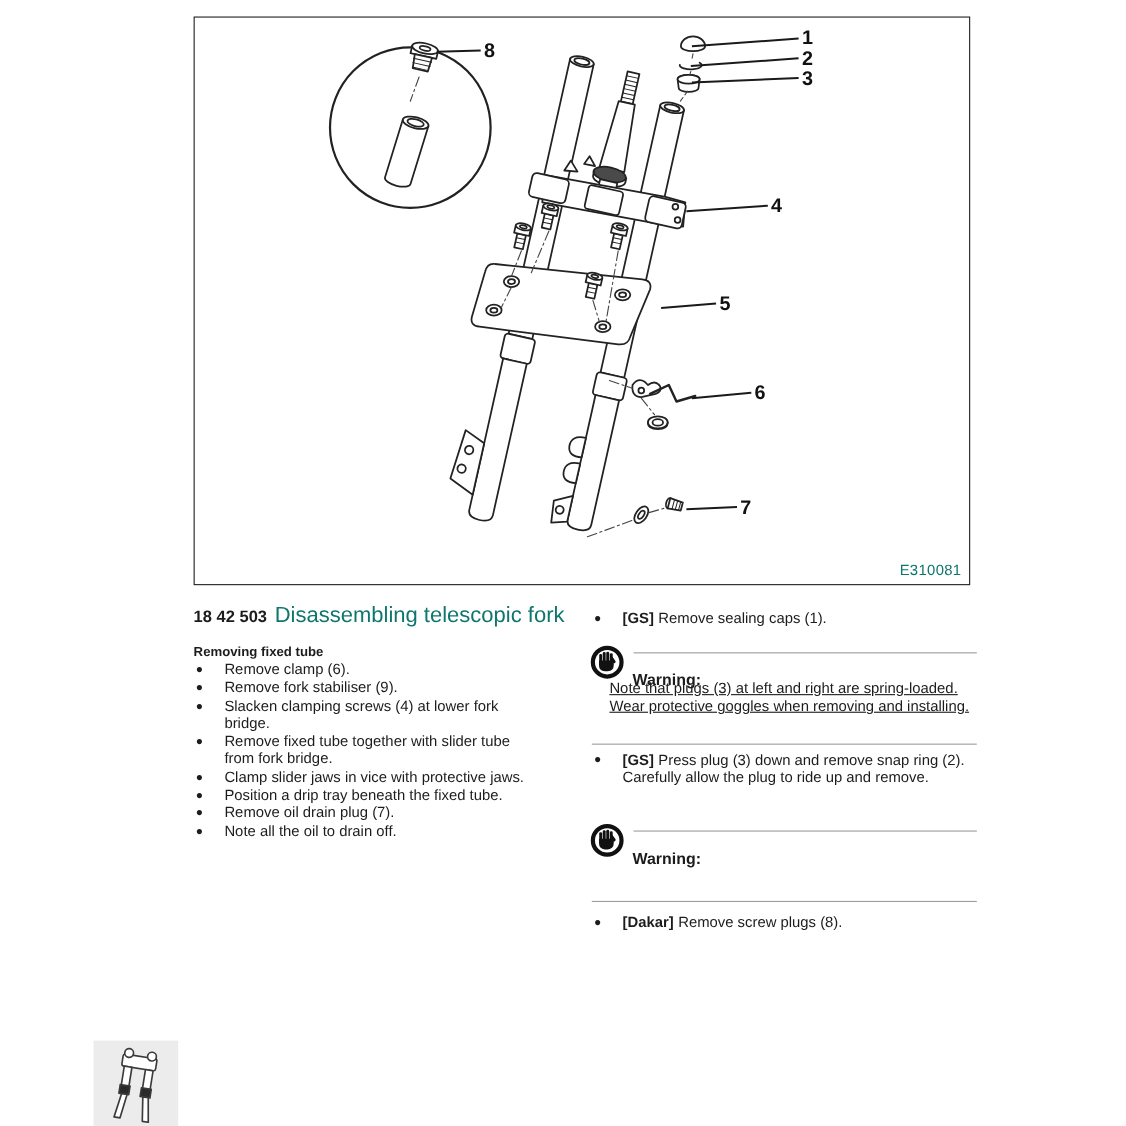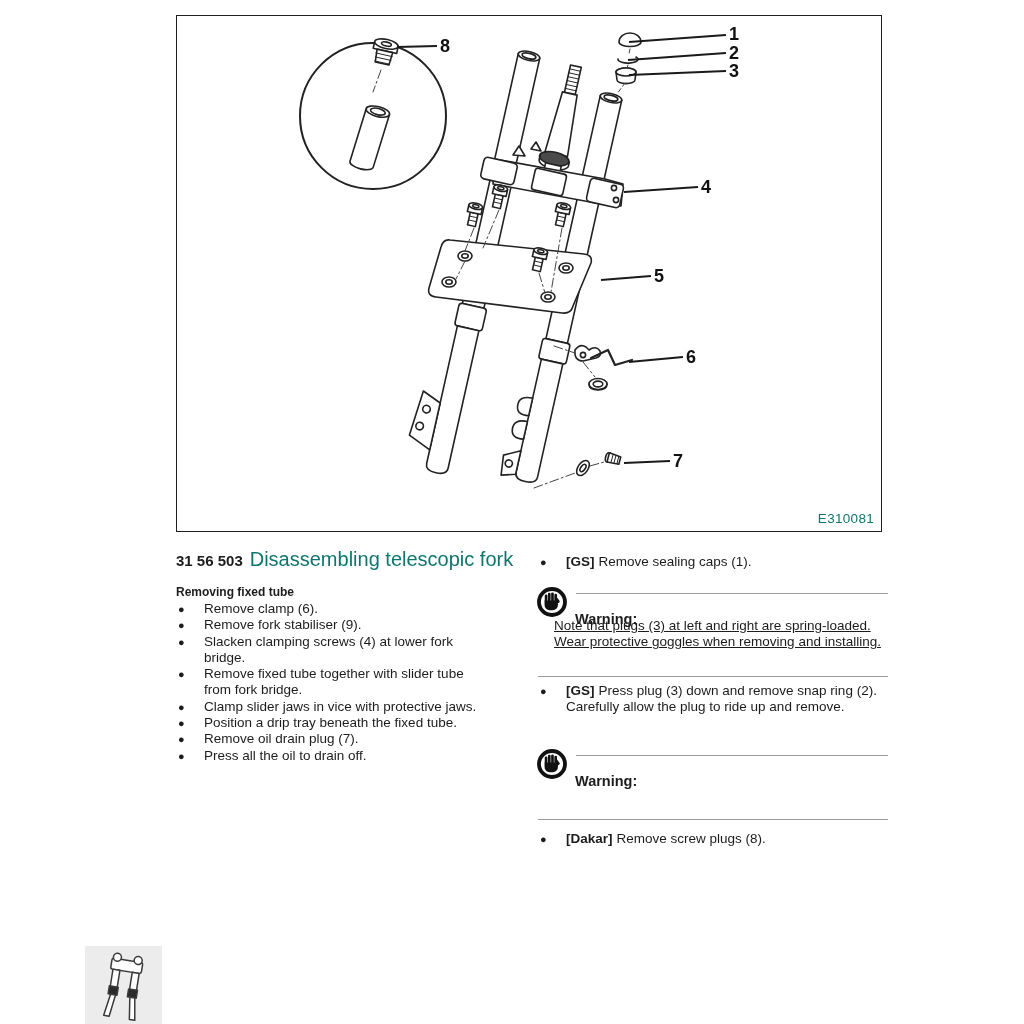--- a/index.html
+++ b/index.html
@@ -222,35 +222,35 @@
   <div class="callout" style="left:524px;top:162px">4</div>
   <div class="callout" style="left:477px;top:251px">5</div>
   <div class="callout" style="left:509px;top:332px">6</div>
   <div class="callout" style="left:496px;top:436px">7</div>
   <div class="callout" style="left:263px;top:21px">8</div>
 
   <div id="fig-code">E310081</div>
 </div>
 
 <div id="title-row">
-  <span id="title-code">31 56 503</span>
+  <span id="title-code">18 42 503</span>
   <span id="title-text">Disassembling telescopic fork</span>
 </div>
 
 <div id="left-head">Removing fixed tube</div>
 
 <div id="left-list">
   <div class="li"><span class="marker">●</span><span>Remove clamp (6).</span></div>
   <div class="li"><span class="marker">●</span><span>Remove fork stabiliser (9).</span></div>
   <div class="li"><span class="marker">●</span><span>Slacken clamping screws (4) at lower fork bridge.</span></div>
   <div class="li"><span class="marker">●</span><span>Remove fixed tube together with slider tube from fork bridge.</span></div>
   <div class="li"><span class="marker">●</span><span>Clamp slider jaws in vice with protective jaws.</span></div>
   <div class="li"><span class="marker">●</span><span>Position a drip tray beneath the fixed tube.</span></div>
   <div class="li"><span class="marker">●</span><span>Remove oil drain plug (7).</span></div>
-  <div class="li"><span class="marker">●</span><span>Press all the oil to drain off.</span></div>
+  <div class="li"><span class="marker">●</span><span>Note all the oil to drain off.</span></div>
 </div>
 
 <div id="right-col">
 
   <div class="rb li" style="top:554px">
     <span class="marker">●</span><span class="tag">[GS]</span><span>Remove sealing caps (1).</span>
   </div>
 
   <div class="warn" style="top:586px;height:91px">
     <div class="rule rule-top"></div>

